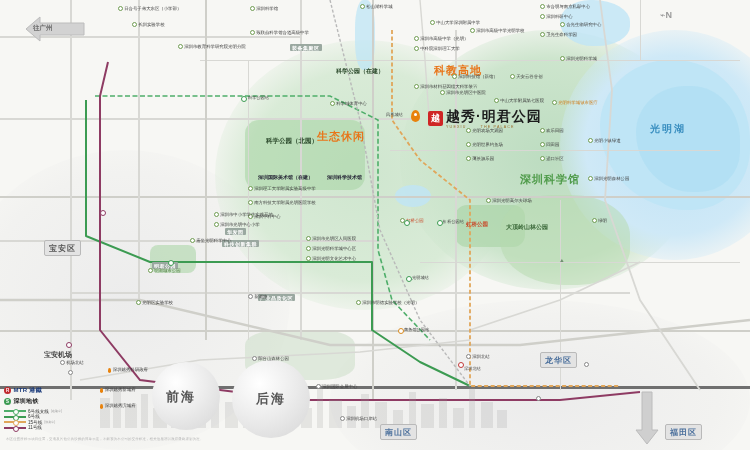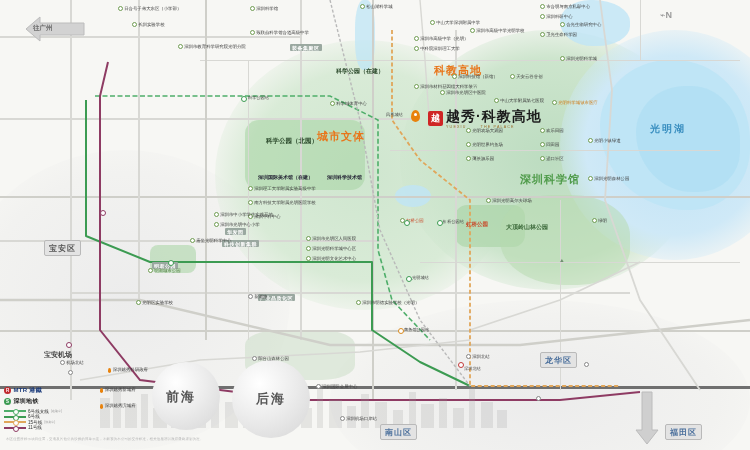--- a/index.html
+++ b/index.html
@@ -174,21 +174,21 @@
         <rect x="402" y="30" width="10" height="18"></rect>
     </g>
   </svg>
 
   <div class="bigcircle" style="left:152px;top:362px;width:68px;height:68px;"></div>
   <div class="bigcircle-txt" style="left:166px;top:388px;">前海</div>
   <div class="bigcircle" style="left:232px;top:360px;width:78px;height:78px;"></div>
   <div class="bigcircle-txt" style="left:256px;top:390px;">后海</div>
 
   <div class="zonelabel zone-org" style="left:434px;top:63px;">科教高地</div>
-  <div class="zonelabel zone-org" style="left:317px;top:129px;">城市文体</div>
+  <div class="zonelabel zone-org" style="left:317px;top:129px;">生态休闲</div>
   <div class="zonelabel zone-grn" style="left:520px;top:172px;">深圳科学馆</div>
 
   <div class="lakename" style="left:650px;top:122px;">光明湖</div>
 
   <div class="district" style="left:44px;top:240px;">宝安区</div>
   <div class="district blue" style="left:540px;top:352px;">龙华区</div>
   <div class="district blue" style="left:380px;top:424px;">南山区</div>
   <div class="district blue" style="left:665px;top:424px;">福田区</div>
 
   <svg class="arrow" width="62" height="30" style="left:24px;top:14px;">
@@ -199,21 +199,21 @@
   <svg class="arrow" width="26" height="56" style="left:634px;top:390px;">
     <polygon points="13,54 2,40 8,40 8,2 18,2 18,40 24,40" fill="#cfcfcf" stroke="#bcbcbc" stroke-width="1"></polygon>
   </svg>
 
   <div class="compass">⌁N</div>
 
   <div class="brandpin" style="left:411px;top:110px;"></div>
   <div class="brand" style="left:428px;top:108px;">
     <div class="brand-mark">越</div>
     <div>
-      <div class="brand-cn">越秀·科教高地</div>
+      <div class="brand-cn">越秀·明君公园</div>
       <div style="display:flex;gap:14px;margin-top:-1px;">
         <span class="brand-en">YUEXIU</span>
         <span class="brand-en">THE PALACE</span>
       </div>
     </div>
   </div>
 
   <div class="subzone" style="left:290px;top:44px;">装备集聚区</div>
   <div class="subzone" style="left:225px;top:228px;">华发园</div>
   <div class="subzone" style="left:222px;top:240px;">科技创新集群</div>

